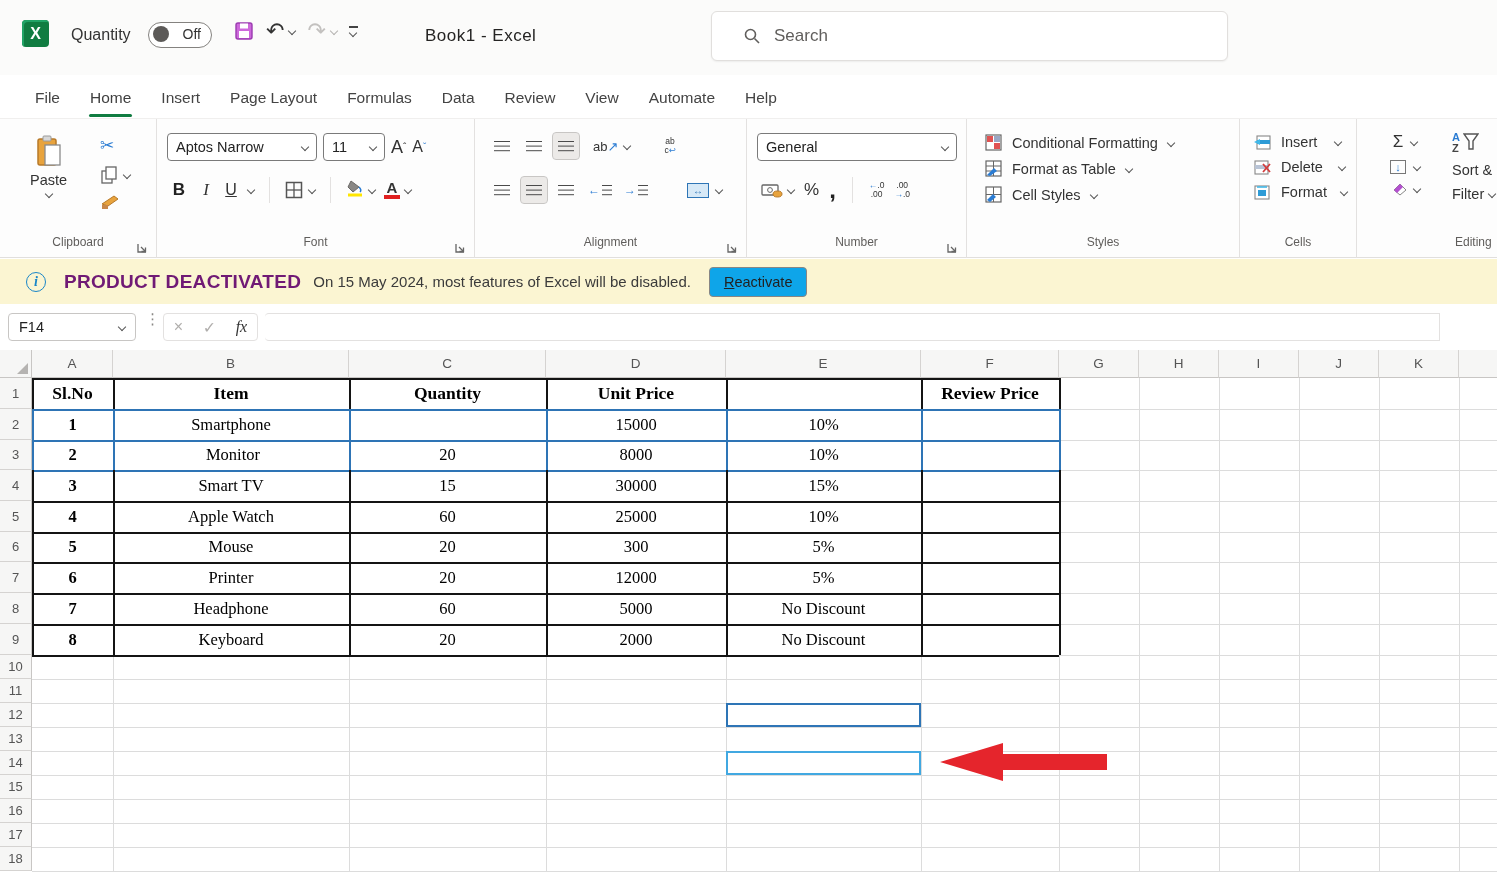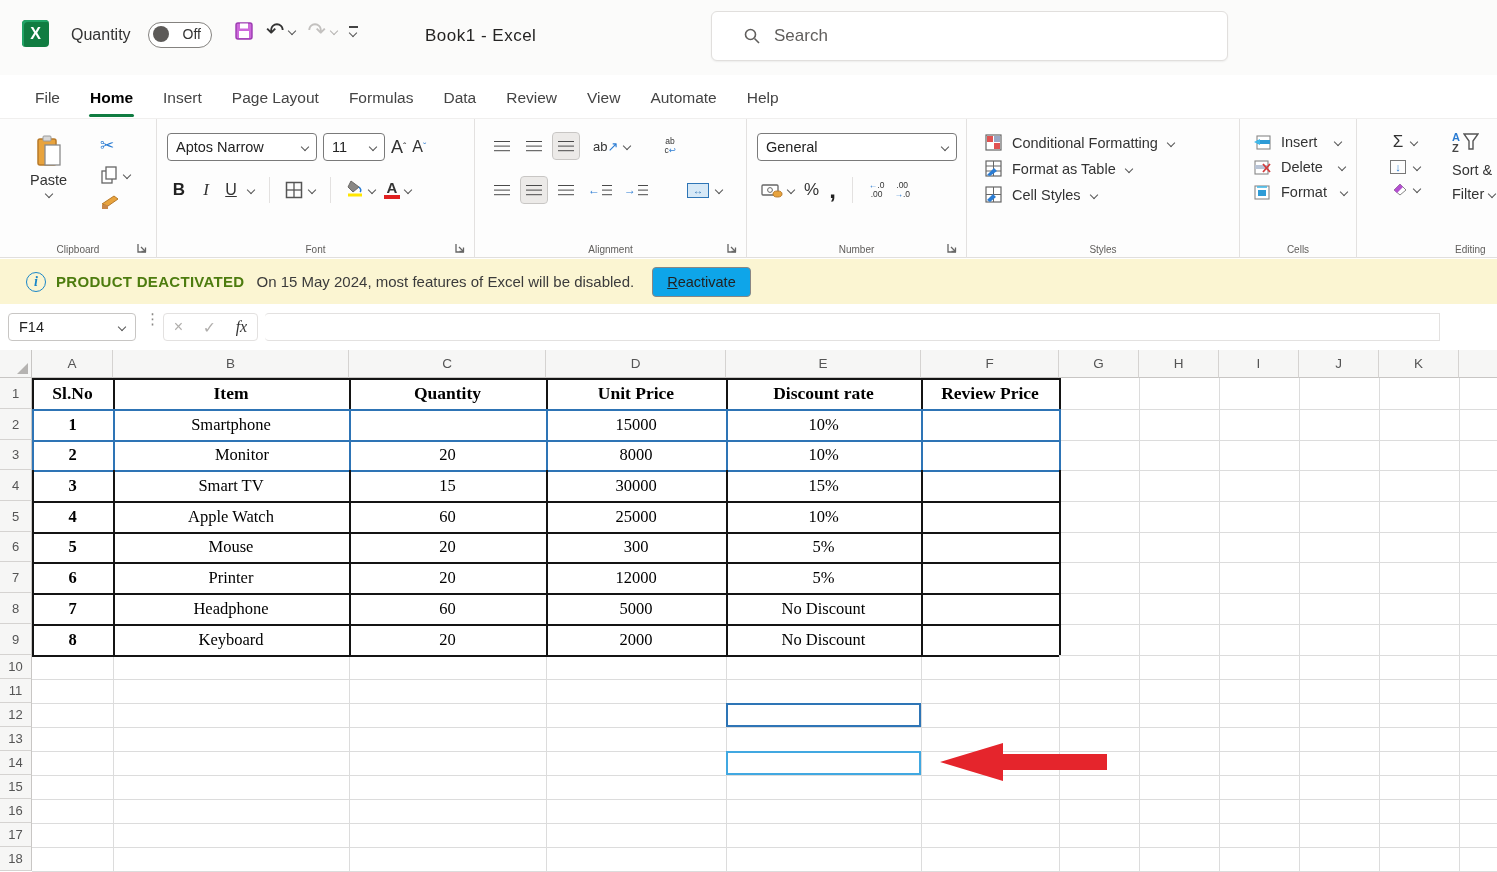--- a/index.html
+++ b/index.html
@@ -25,43 +25,43 @@
   .qat-more { display:flex; flex-direction:column; align-items:center; gap:2px; }
   .qat-more .bar { width:9px; height:1.6px; background:#444; }
   .doc-title { position:absolute; left:425px; top:26px; font-size:17px; color:#252423; letter-spacing:.5px; }
   .search-box { position:absolute; left:711px; top:11px; width:517px; height:50px; background:#fff; border:1px solid #e1dfdd;
     border-radius:6px; box-shadow:0 1px 2px rgba(0,0,0,.06); display:flex; align-items:center; padding-left:32px; gap:14px; }
   .search-box .mag { width:16px; height:16px; }
   .search-box .ph { font-size:17px; color:#605e5c; }
   
   .tabbar { position:absolute; left:20px; top:78px; height:40px; display:flex; align-items:center; }
   .tab { padding:8px 15px; font-size:15.5px; color:#444; cursor:default; position:relative; }
-  .tab.active { font-weight:bold; color:#000000; }
+  .tab.active { font-weight:normal; color:#404040; }
   .tab.active::after { content:""; position:absolute; left:14px; right:14px; bottom:-2px; height:3px; background:#107C41; border-radius:2px; }
   
   .ribbon { position:absolute; left:0; top:118px; width:1497px; height:140px; background:#fdfdfd; border-bottom:1px solid #e1dfdd; border-top:1px solid #f0efee; }
   .group { position:absolute; top:0; height:139px; border-right:1px solid #e3e1e0; }
-  .glabel-row { position:absolute; bottom:3px; left:0; right:0; text-align:center; font-size:10px; color:#5f5d5b; }
+  .glabel-row { position:absolute; bottom:9px; left:0; right:0; text-align:center; font-size:12px; color:#5f5d5b; }
   .launcher { position:absolute; bottom:4px; right:8px; width:11px; height:11px; }
   .rowA { position:absolute; top:14px; display:flex; align-items:center; }
   .rowB { position:absolute; top:58px; display:flex; align-items:center; }
   .btn { display:flex; align-items:center; justify-content:center; border-radius:3px; }
   .btn.sel { background:#eceae8; outline:1px solid #c8c6c4; }
   .combo { border:1px solid #7a7a7a; border-radius:4px; height:28px; background:#fff; display:flex; align-items:center; padding:0 8px; font-size:14.5px; color:#222; }
   .combo .chev { margin-left:auto; }
   .bars { width:16px; height:1.9px; background:#4a4a4a; box-shadow:0 4.6px 0 #4a4a4a, 0 9.2px 0 #4a4a4a; margin-bottom:9px;}
   .vsep { width:1px; height:26px; background:#e3e1e0; margin:0 6px; }
   .bigbtn { display:flex; flex-direction:column; align-items:center; gap:3px; }
   .two-line { font-size:8.5px; line-height:9px; color:#333; text-align:center; }
   .style-row { display:flex; align-items:center; gap:10px; font-size:14.5px; color:#333; margin-bottom:9px; white-space:nowrap; }
   
   .banner { position:absolute; left:0; top:259px; width:1497px; height:45px; background:#FBF5D2; display:flex; align-items:center; padding-left:26px; }
   .info-ic { width:20px; height:20px; border:1.7px solid #1a86c8; border-radius:50%; color:#1a86c8; font-family:"Liberation Serif",serif;
     font-style:italic; font-weight:bold; font-size:14px; display:flex; align-items:center; justify-content:center; }
-  .banner .btitle { font-weight:bold; font-size:15px; color:#4d7c0f; margin-left:10px; letter-spacing:.3px; }
+  .banner .btitle { font-weight:bold; font-size:19px; color:#701a75; margin-left:18px; letter-spacing:.3px; }
   .banner .bmsg { font-size:15px; color:#3b3b3b; margin-left:12px; }
   .banner .bbtn { margin-left:18px; background:#0ea5e9; border:1px solid #888684; border-radius:4px; padding:6px 14px; font-size:14.5px; color:#222; }
   .banner .bbtn u { text-decoration:underline; }
   
   .fbar { position:absolute; left:0; top:304px; width:1440px; height:46px; background:#fff; }
   .namebox { position:absolute; left:8px; top:9px; width:128px; height:28px; border:1px solid #c8c6c4; border-radius:4px;
     display:flex; align-items:center; padding-left:10px; font-size:14.5px; color:#222; }
   .namebox .chev { position:absolute; right:10px; }
   .fdots { position:absolute; left:145px; top:11px; color:#8a8886; font-size:15px; letter-spacing:0; line-height:8px; }
   .fbtns { position:absolute; left:163px; top:9px; width:95px; height:28px; border:1px solid #e3e1e0; border-radius:4px; background:#fff;
@@ -533,29 +533,28 @@
     <div class="tline" style="left:921px;top:28px;width:1.5px;height:31px;background:#141414;"></div>
     <div class="tline" style="left:921px;top:59px;width:1.5px;height:61px;background:#2E74B5;"></div>
     <div class="tline" style="left:921px;top:120px;width:1.5px;height:185px;background:#141414;"></div>
     <div class="tline" style="left:1059px;top:28px;width:1.5px;height:31px;background:#141414;"></div>
     <div class="tline" style="left:1059px;top:59px;width:1.5px;height:61px;background:#2E74B5;"></div>
     <div class="tline" style="left:1059px;top:120px;width:1.5px;height:185px;background:#141414;"></div>
     <div class="cellTxt hdr" style="left:32px;top:28px;width:81px;height:31px;">Sl.No</div>
     <div class="cellTxt hdr" style="left:113px;top:28px;width:236px;height:31px;">Item</div>
     <div class="cellTxt hdr" style="left:349px;top:28px;width:197px;height:31px;">Quantity</div>
     <div class="cellTxt hdr" style="left:546px;top:28px;width:180px;height:31px;">Unit Price</div>
-    <div class="cellTxt hdr" style="left:726px;top:28px;width:195px;height:31px;">Discount rate</div>
     <div class="cellTxt hdr" style="left:921px;top:28px;width:138px;height:31px;">Review Price</div>
     <div class="cellTxt b" style="left:32px;top:59px;width:81px;height:31px;">1</div>
     <div class="cellTxt" style="left:113px;top:59px;width:236px;height:31px;">Smartphone</div>
     <div class="cellTxt" style="left:546px;top:59px;width:180px;height:31px;">15000</div>
     <div class="cellTxt" style="left:726px;top:59px;width:195px;height:31px;">10%</div>
     <div class="cellTxt" style="left:921px;top:59px;width:138px;height:31px;"></div>
     <div class="cellTxt b" style="left:32px;top:90px;width:81px;height:30px;">2</div>
-    <div class="cellTxt" style="left:124px;top:90px;width:236px;height:30px;">Monitor</div>
+    <div class="cellTxt" style="left:115px;top:90px;width:236px;height:30px;">Monitor</div>
     <div class="cellTxt" style="left:349px;top:90px;width:197px;height:30px;">20</div>
     <div class="cellTxt" style="left:546px;top:90px;width:180px;height:30px;">8000</div>
     <div class="cellTxt" style="left:726px;top:90px;width:195px;height:30px;">10%</div>
     <div class="cellTxt" style="left:921px;top:90px;width:138px;height:30px;"></div>
     <div class="cellTxt b" style="left:32px;top:120px;width:81px;height:31px;">3</div>
     <div class="cellTxt" style="left:113px;top:120px;width:236px;height:31px;">Smart TV</div>
     <div class="cellTxt" style="left:349px;top:120px;width:197px;height:31px;">15</div>
     <div class="cellTxt" style="left:546px;top:120px;width:180px;height:31px;">30000</div>
     <div class="cellTxt" style="left:726px;top:120px;width:195px;height:31px;">15%</div>
     <div class="cellTxt" style="left:921px;top:120px;width:138px;height:31px;"></div>

